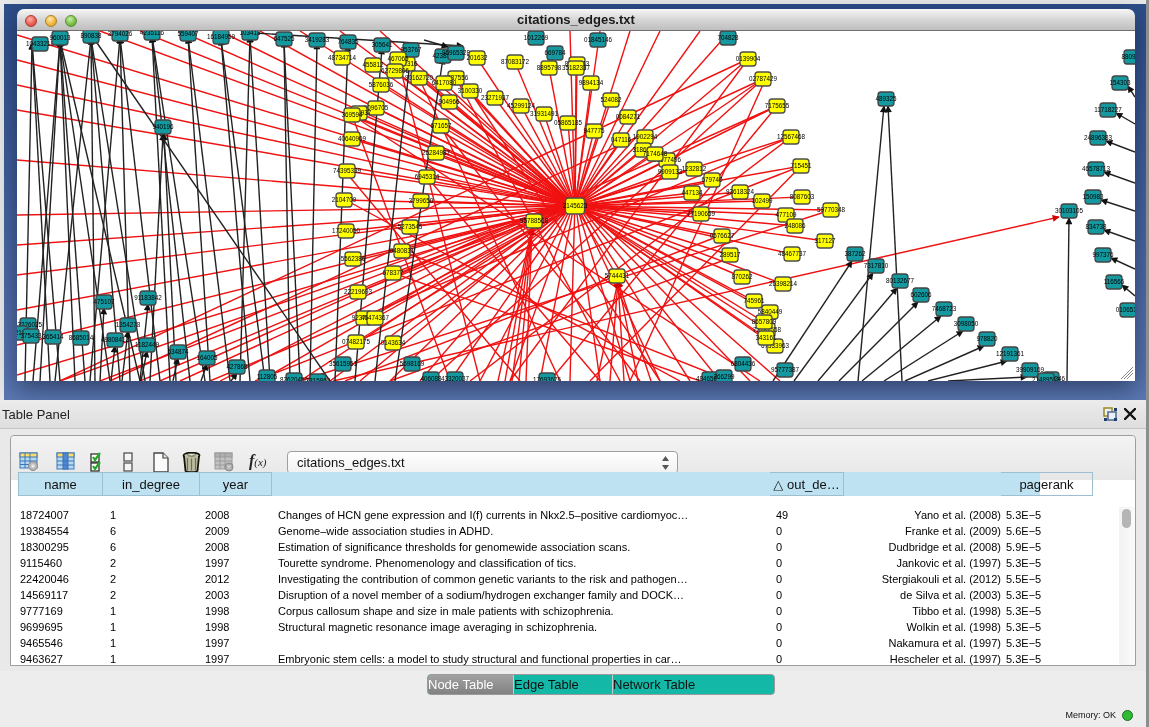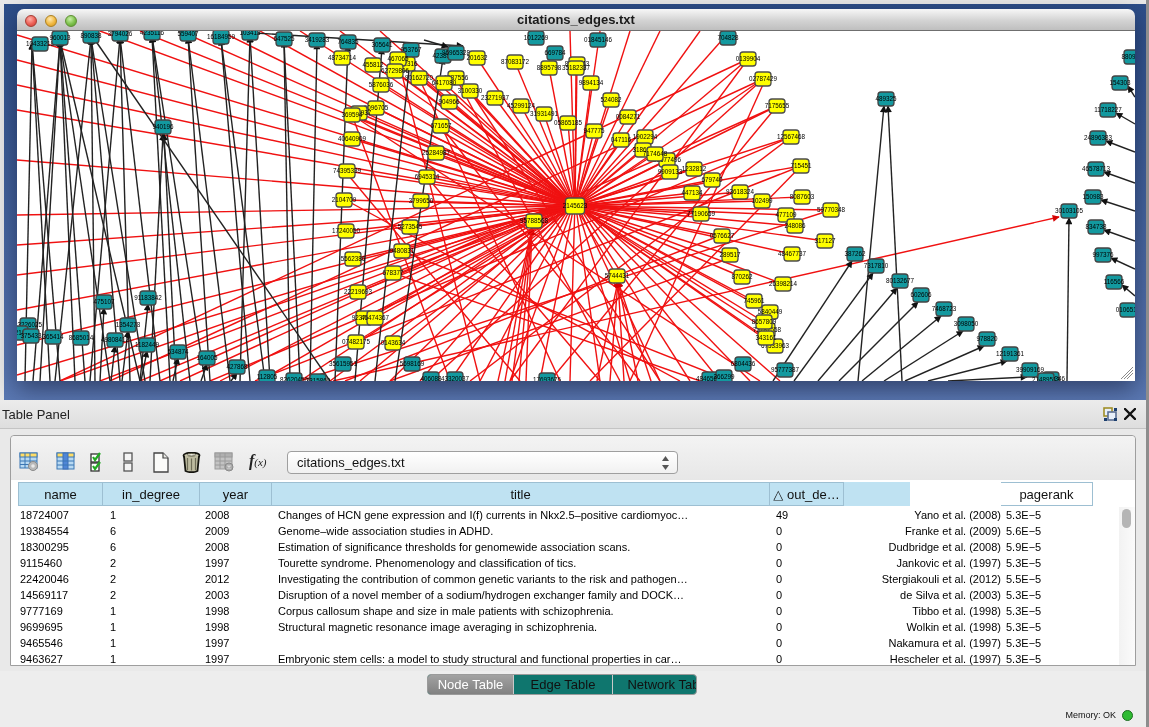--- a/index.html
+++ b/index.html
@@ -21,38 +21,38 @@
 #tly{left:45px;background:radial-gradient(circle at 40% 32%,#ffe9b0,#f0b73f 55%,#cf9422);border:1px solid #ad8122}
 #tlg{left:65px;background:radial-gradient(circle at 40% 32%,#c8f0a8,#7cc04a 55%,#56992e);border:1px solid #5f8f33}
 
 #tphead{left:0;top:400px;width:1146px;height:29px;background:linear-gradient(#ececec,#dedede);
   border-bottom:1px solid #c4c4c4;font-size:13px;color:#222;line-height:29px;padding-left:2px}
 #tpbody{left:0;top:429px;width:1146px;height:242px;background:#e9e9e9}
 #panel{left:10px;top:435px;width:1126px;height:231px;background:#fff;
   border:1px solid #9e9e9e;border-radius:4px 4px 0 0}
 #toolbar{left:11px;top:436px;width:1124px;height:44px;background:linear-gradient(#f3f3f3,#e7e7e7);border-radius:4px 4px 0 0}
 
-#thead{left:18px;top:482px;width:892px;height:24px;background:#bfe2f2;font-size:13px;color:#111}
+#thead{left:18px;top:472px;width:1022px;height:24px;background:#bfe2f2;font-size:13px;color:#111}
 #thead span{position:absolute;top:0;height:24px;line-height:24px;text-align:center;
   border-right:1px solid #9dbfd2;border-top:1px solid #9dbfd2;border-bottom:1px solid #9dbfd2}
 #thead span:first-child{border-left:1px solid #9dbfd2}
 .trow{position:absolute;left:18px;width:1075px;height:16px;font-size:11px;color:#000;line-height:16px}
 .trow span{position:absolute;top:0;height:16px;overflow:hidden;white-space:nowrap}
 .c0{left:2px;width:84px} .c1{left:92px;width:92px} .c2{left:187px;width:70px}
 .c3{left:260px;width:494px} .c4{left:758px;width:72px}
 .c5{left:826px;width:157px;text-align:right} .c6{left:988px;width:86px}
 #thead .c0{left:0;width:85px} #thead .c1{left:85px;width:97px} #thead .c2{left:182px;width:72px}
 #thead .c3{left:254px;width:498px} #thead .c4{left:752px;width:74px}
 #thead .c5{left:826px;width:157px} #thead .c6{left:983px;width:92px}
 
 #sbar{left:1119px;top:507px;width:16px;height:158px;background:linear-gradient(90deg,#f2f2f2,#fbfbfb)}
 #sthumb{left:1122px;top:509px;width:9px;height:19px;background:#b5b5b5;border-radius:5px}
 
-#tabs{left:427px;top:674px;width:270px;height:21px;border:1px solid #9a9a9a;border-radius:4px;
-  background:#0f766e;font-size:13px;line-height:20px;text-align:center;overflow:hidden}
+#tabs{left:427px;top:674px;width:348px;height:21px;border:1px solid #9a9a9a;border-radius:4px;
+  background:#14b8a6;font-size:13px;line-height:20px;text-align:left;overflow:hidden}
 #tabs .seg{position:absolute;top:0;height:21px}
 #seg1{left:0;width:85px;background:linear-gradient(#a2a2a2,#7e7e7e);color:#fff}
 #seg2{left:85px;width:99px;border-left:1px solid #c9c9c9;color:#111}
 #seg3{left:184px;width:112px;border-left:1px solid #c9c9c9;color:#111}
 #mem{right:33px;top:710px;font-size:9px;color:#111}
 #memdot{left:1122px;top:710px;width:11px;height:11px;border-radius:50%;background:#2fbb33;border:1px solid #1d6d20}
 .ticon{position:absolute;top:452px}
 </style></head><body>
 <div id="topstrip" class="abs"></div>
 <div id="leftstrip" class="abs"></div>
@@ -661,21 +661,20 @@
  <svg class="abs" style="right:7px;top:4px" width="9" height="14" viewBox="0 0 9 14">
   <path d="M4.5,0 L8,5 L1,5 z" fill="#555"></path>
       <path d="M4.5,14 L8,9 L1,9 z" fill="#555"></path>
  </svg>
 </div>
 
 <div id="thead" class="abs">
  <span class="c0">name</span>
     <span class="c1">in_degree</span>
     <span class="c2">year</span>
- <span class="c3">title</span>
     <span class="c4">△ out_de…</span>
     <span class="c6">pagerank</span>
 </div>
 <div class="trow" style="top:507px">
     <span class="c0">18724007</span>
     <span class="c1">1</span>
     <span class="c2">2008</span>
     <span class="c3">Changes of HCN gene expression and I(f) currents in Nkx2.5–positive cardiomyoc…</span>
     <span class="c4">49</span>
     <span class="c5">Yano et al. (2008)</span>

